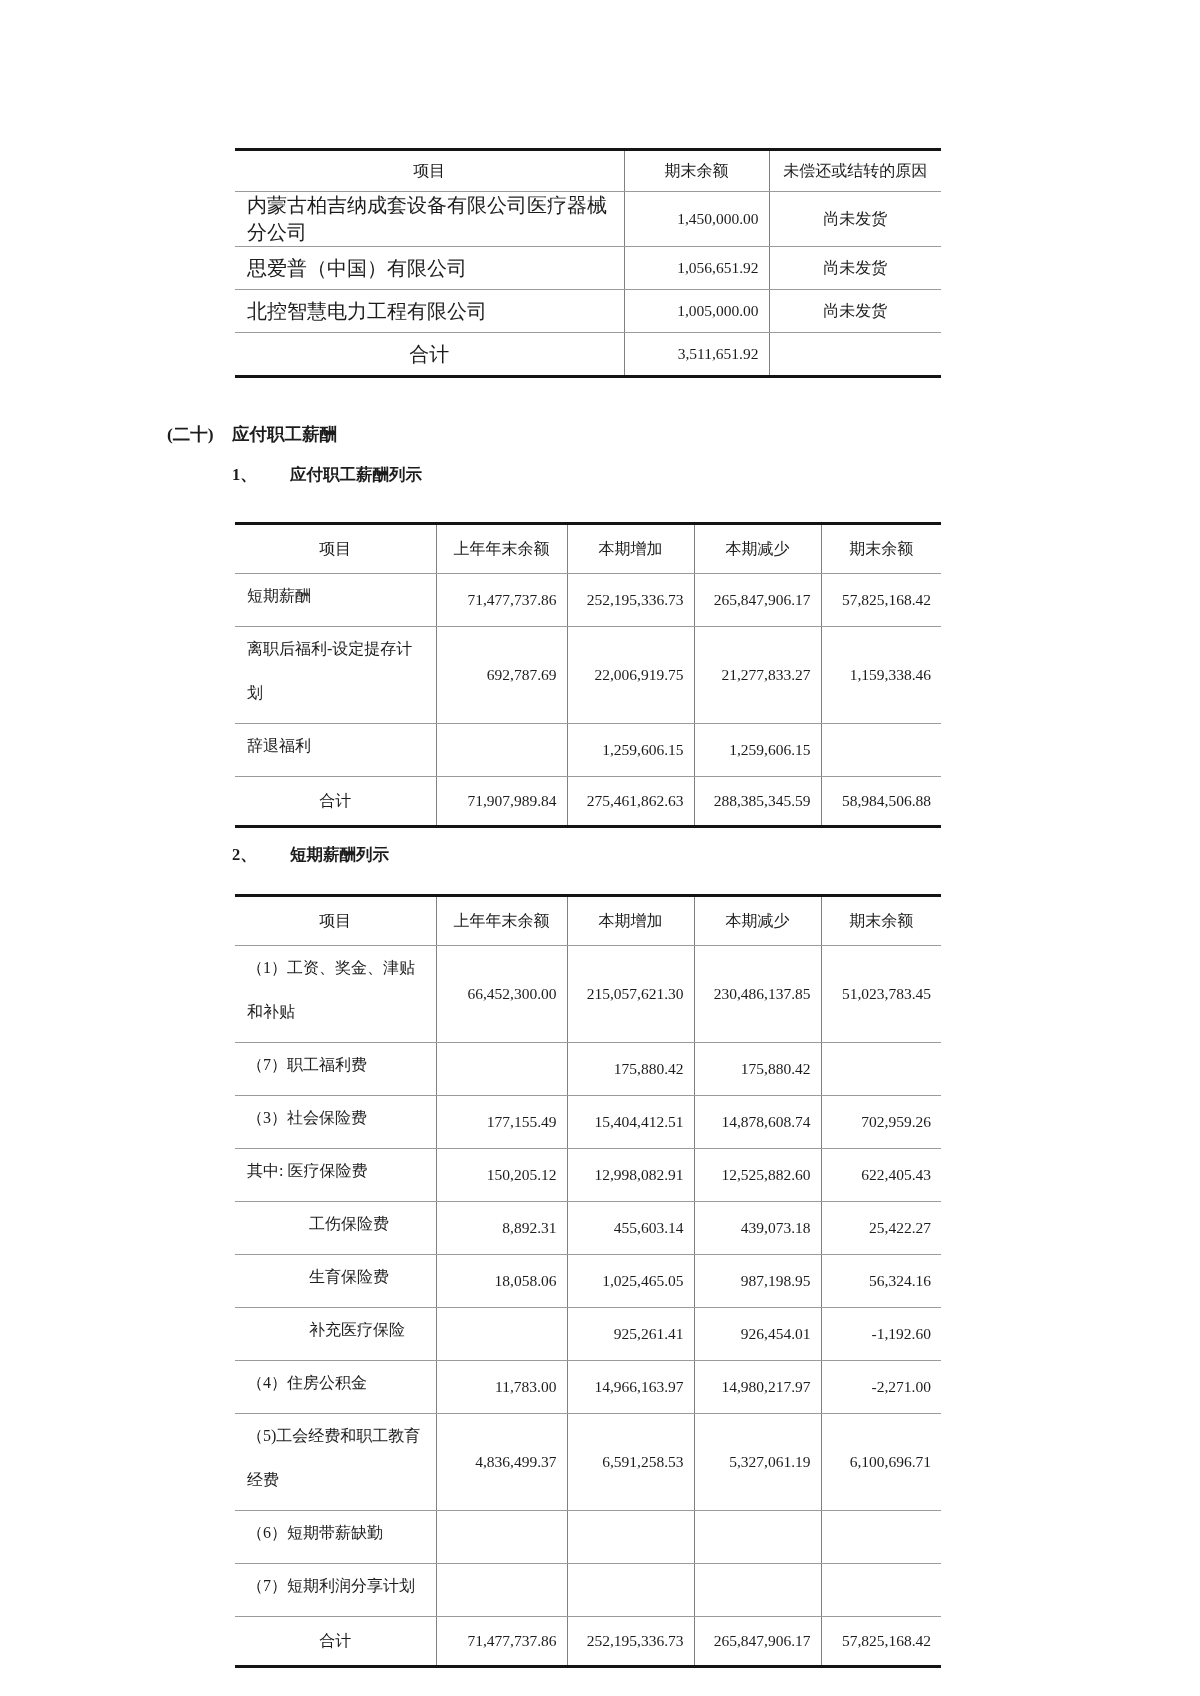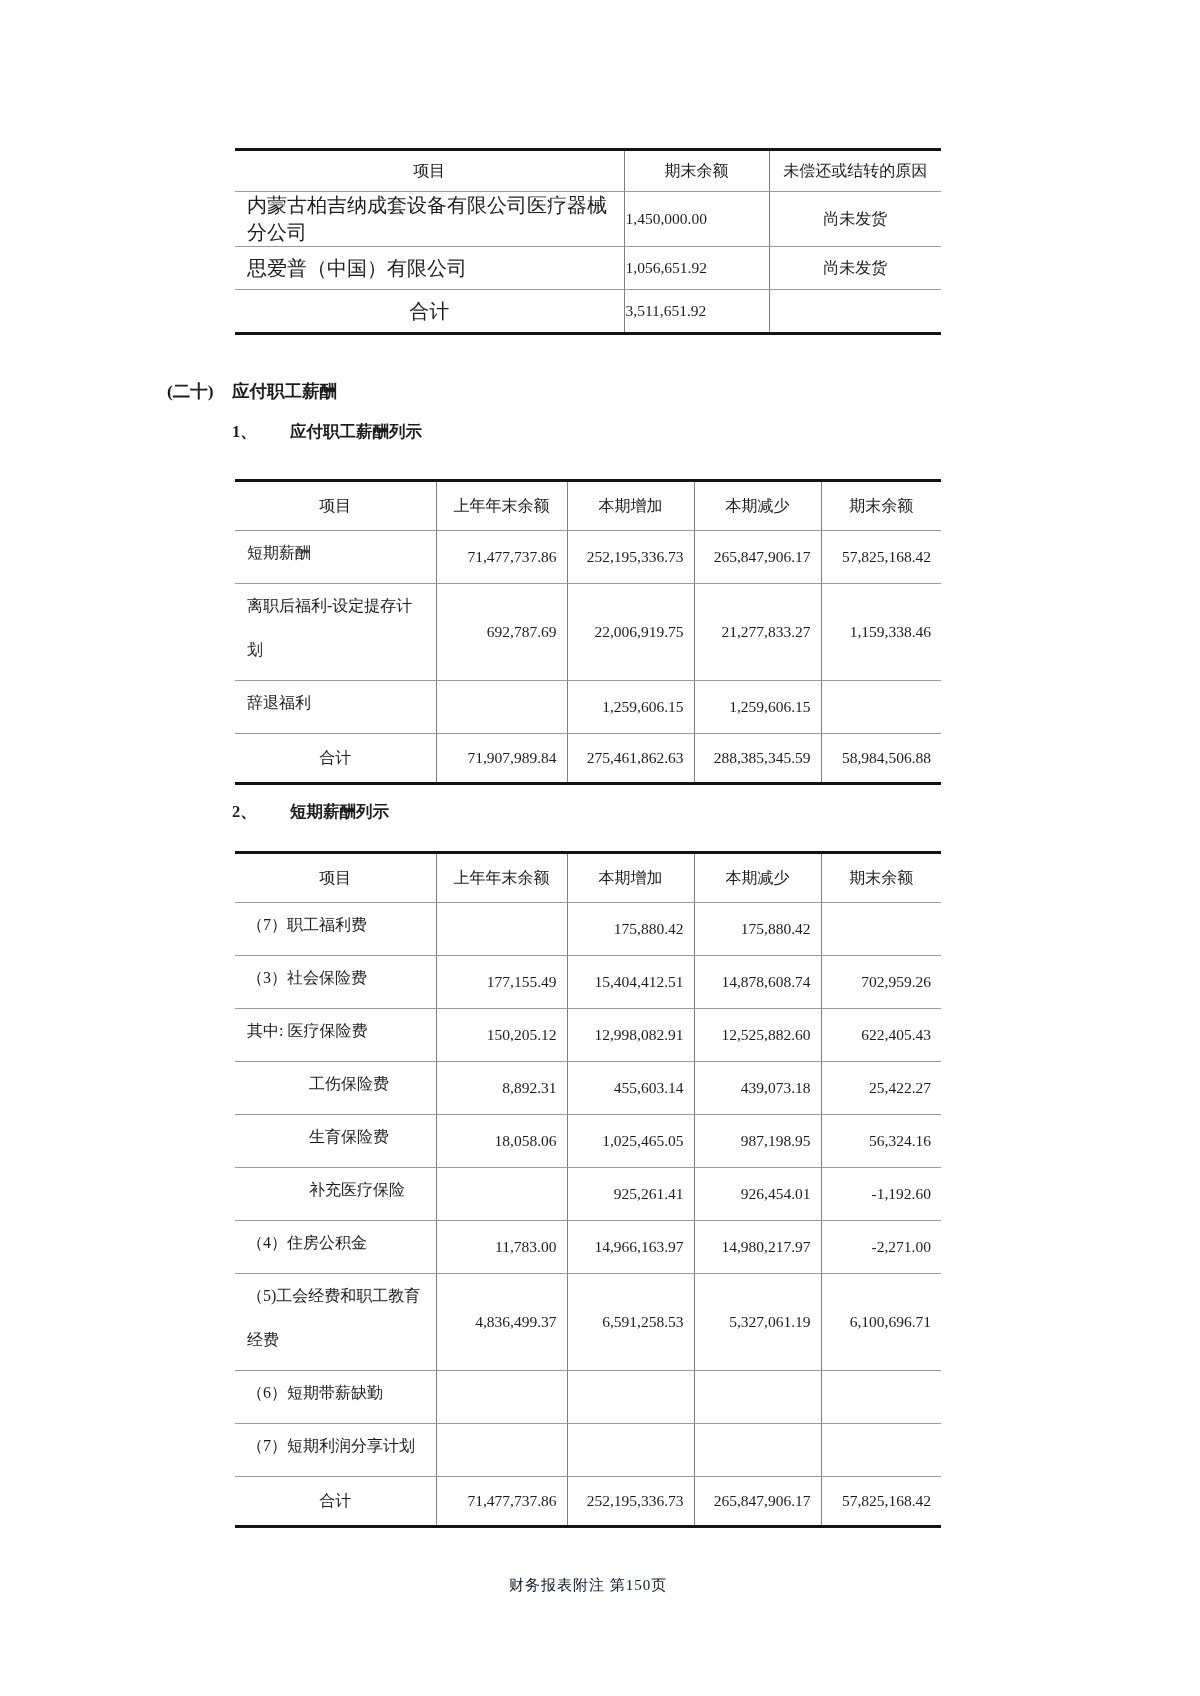--- a/index.html
+++ b/index.html
@@ -22,21 +22,21 @@
     border-bottom:1px solid #9b9b9b;
   }
   table.fin td{border-bottom:1px solid #9b9b9b;}
   table.fin tr.total td{border-bottom:none;}
   table.fin th + th, table.fin td + td{border-left:1px solid #808080;}
 
   
   .t1 th{height:38px;}
   .t1 td{height:40px;}
   .t1 .item{text-align:left;padding:0 14px 0 12px;font-size:20px;}
-  .t1 .num{padding-right:10px;}
+  .t1 .num{text-align:right;padding-right:10px;}
   .t1 .reason{text-align:center;font-size:16px;}
   .t1 tr.total .item{text-align:center;padding:0;}
 
   
   .t5 th{height:46px;}
   .t5 td{height:43px;}
   .t5 tr.h2{height:96px;}
   .t5 .item{text-align:left;padding:0 14px 8px 12px;font-size:16px;line-height:44px;}
   .t5 .item.indent{padding-left:74px;}
   .t5 .num{text-align:right;padding-right:10px;}
@@ -86,20 +86,25 @@
       <tr>
         <td class="item">内蒙古柏吉纳成套设备有限公司医疗器械分公司</td>
         <td class="num">1,450,000.00</td>
         <td class="reason">尚未发货</td>
       </tr>
       <tr>
         <td class="item">思爱普（中国）有限公司</td>
         <td class="num">1,056,651.92</td>
         <td class="reason">尚未发货</td>
       </tr>
+      <tr>
+        <td class="item">北控智慧电力工程有限公司</td>
+        <td class="num">1,005,000.00</td>
+        <td class="reason">尚未发货</td>
+      </tr>
       <tr class="total">
         <td class="item">合计</td>
         <td class="num">3,511,651.92</td>
         <td class="reason"></td>
       </tr>
     </tbody>
   </table>
 
   <div class="sec-heading">
     <span class="sec-no">(二十)</span>
@@ -176,20 +181,27 @@
     <thead>
       <tr>
         <th>项目</th>
         <th>上年年末余额</th>
         <th>本期增加</th>
         <th>本期减少</th>
         <th>期末余额</th>
       </tr>
     </thead>
     <tbody>
+      <tr class="h2">
+        <td class="item">（1）工资、奖金、津贴和补贴</td>
+        <td class="num">66,452,300.00</td>
+        <td class="num">215,057,621.30</td>
+        <td class="num">230,486,137.85</td>
+        <td class="num">51,023,783.45</td>
+      </tr>
       <tr>
         <td class="item">（7）职工福利费</td>
         <td class="num"></td>
         <td class="num">175,880.42</td>
         <td class="num">175,880.42</td>
         <td class="num"></td>
       </tr>
       <tr>
         <td class="item">（3）社会保险费</td>
         <td class="num">177,155.49</td>

